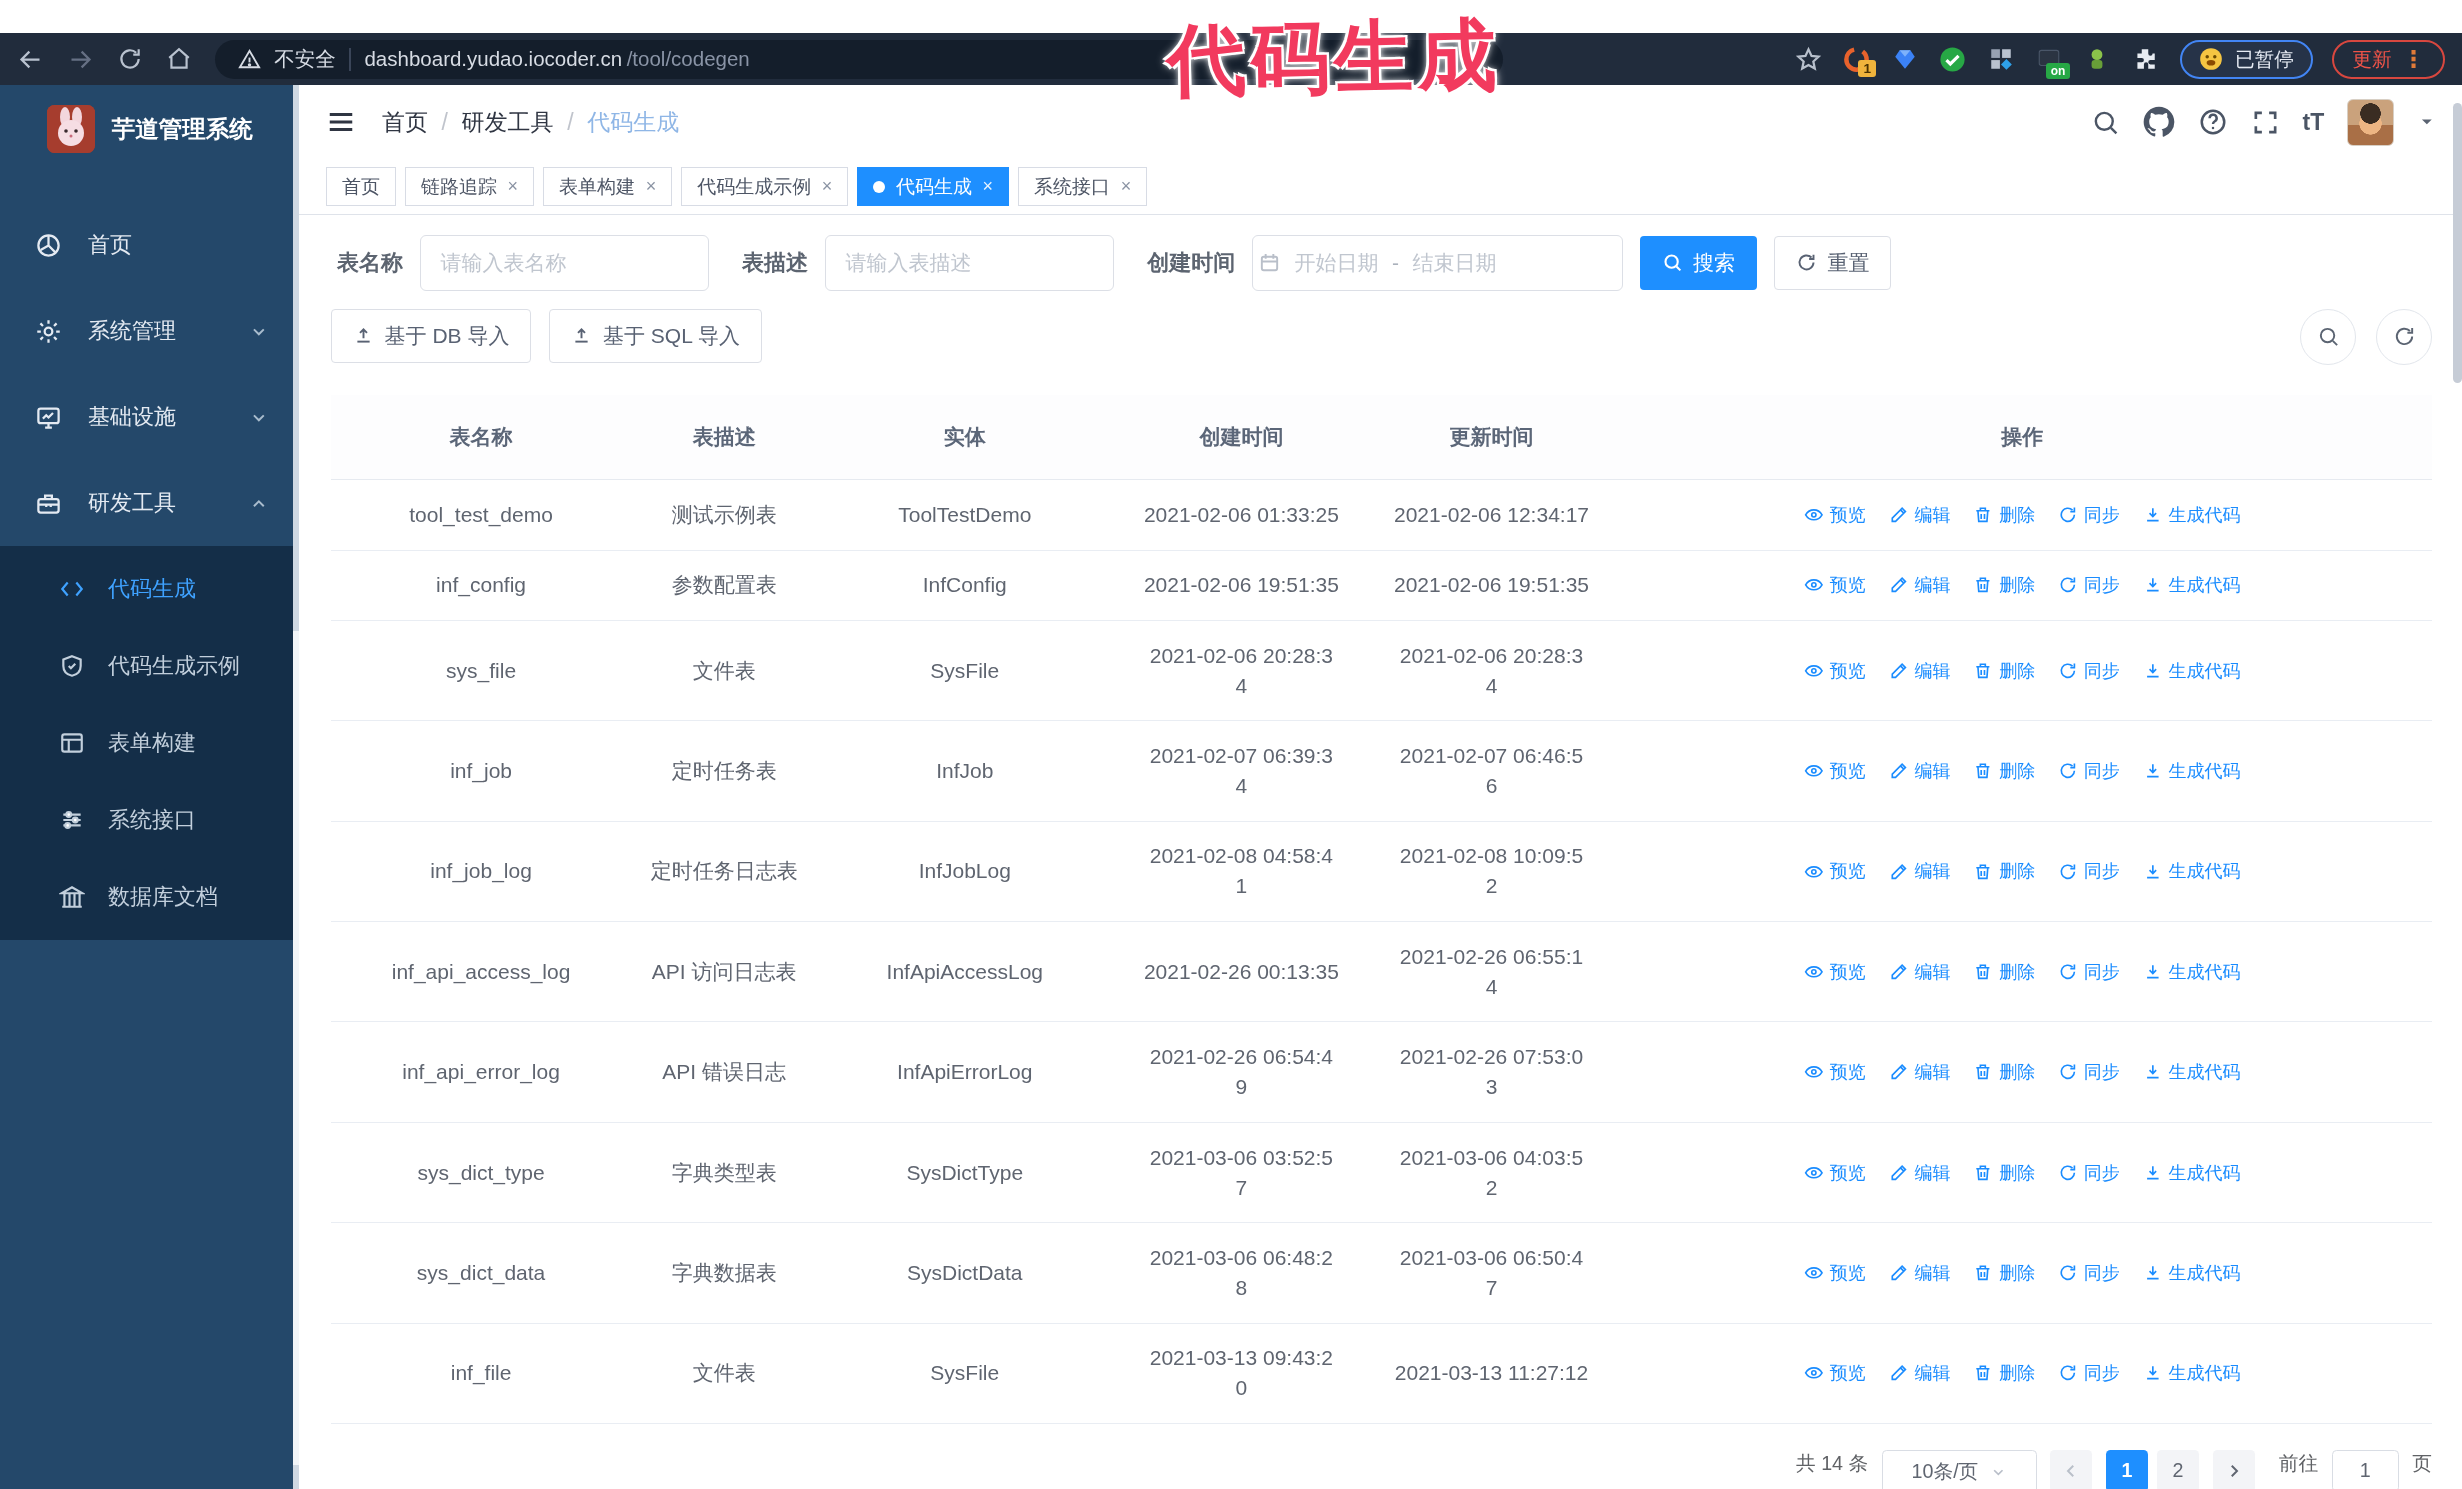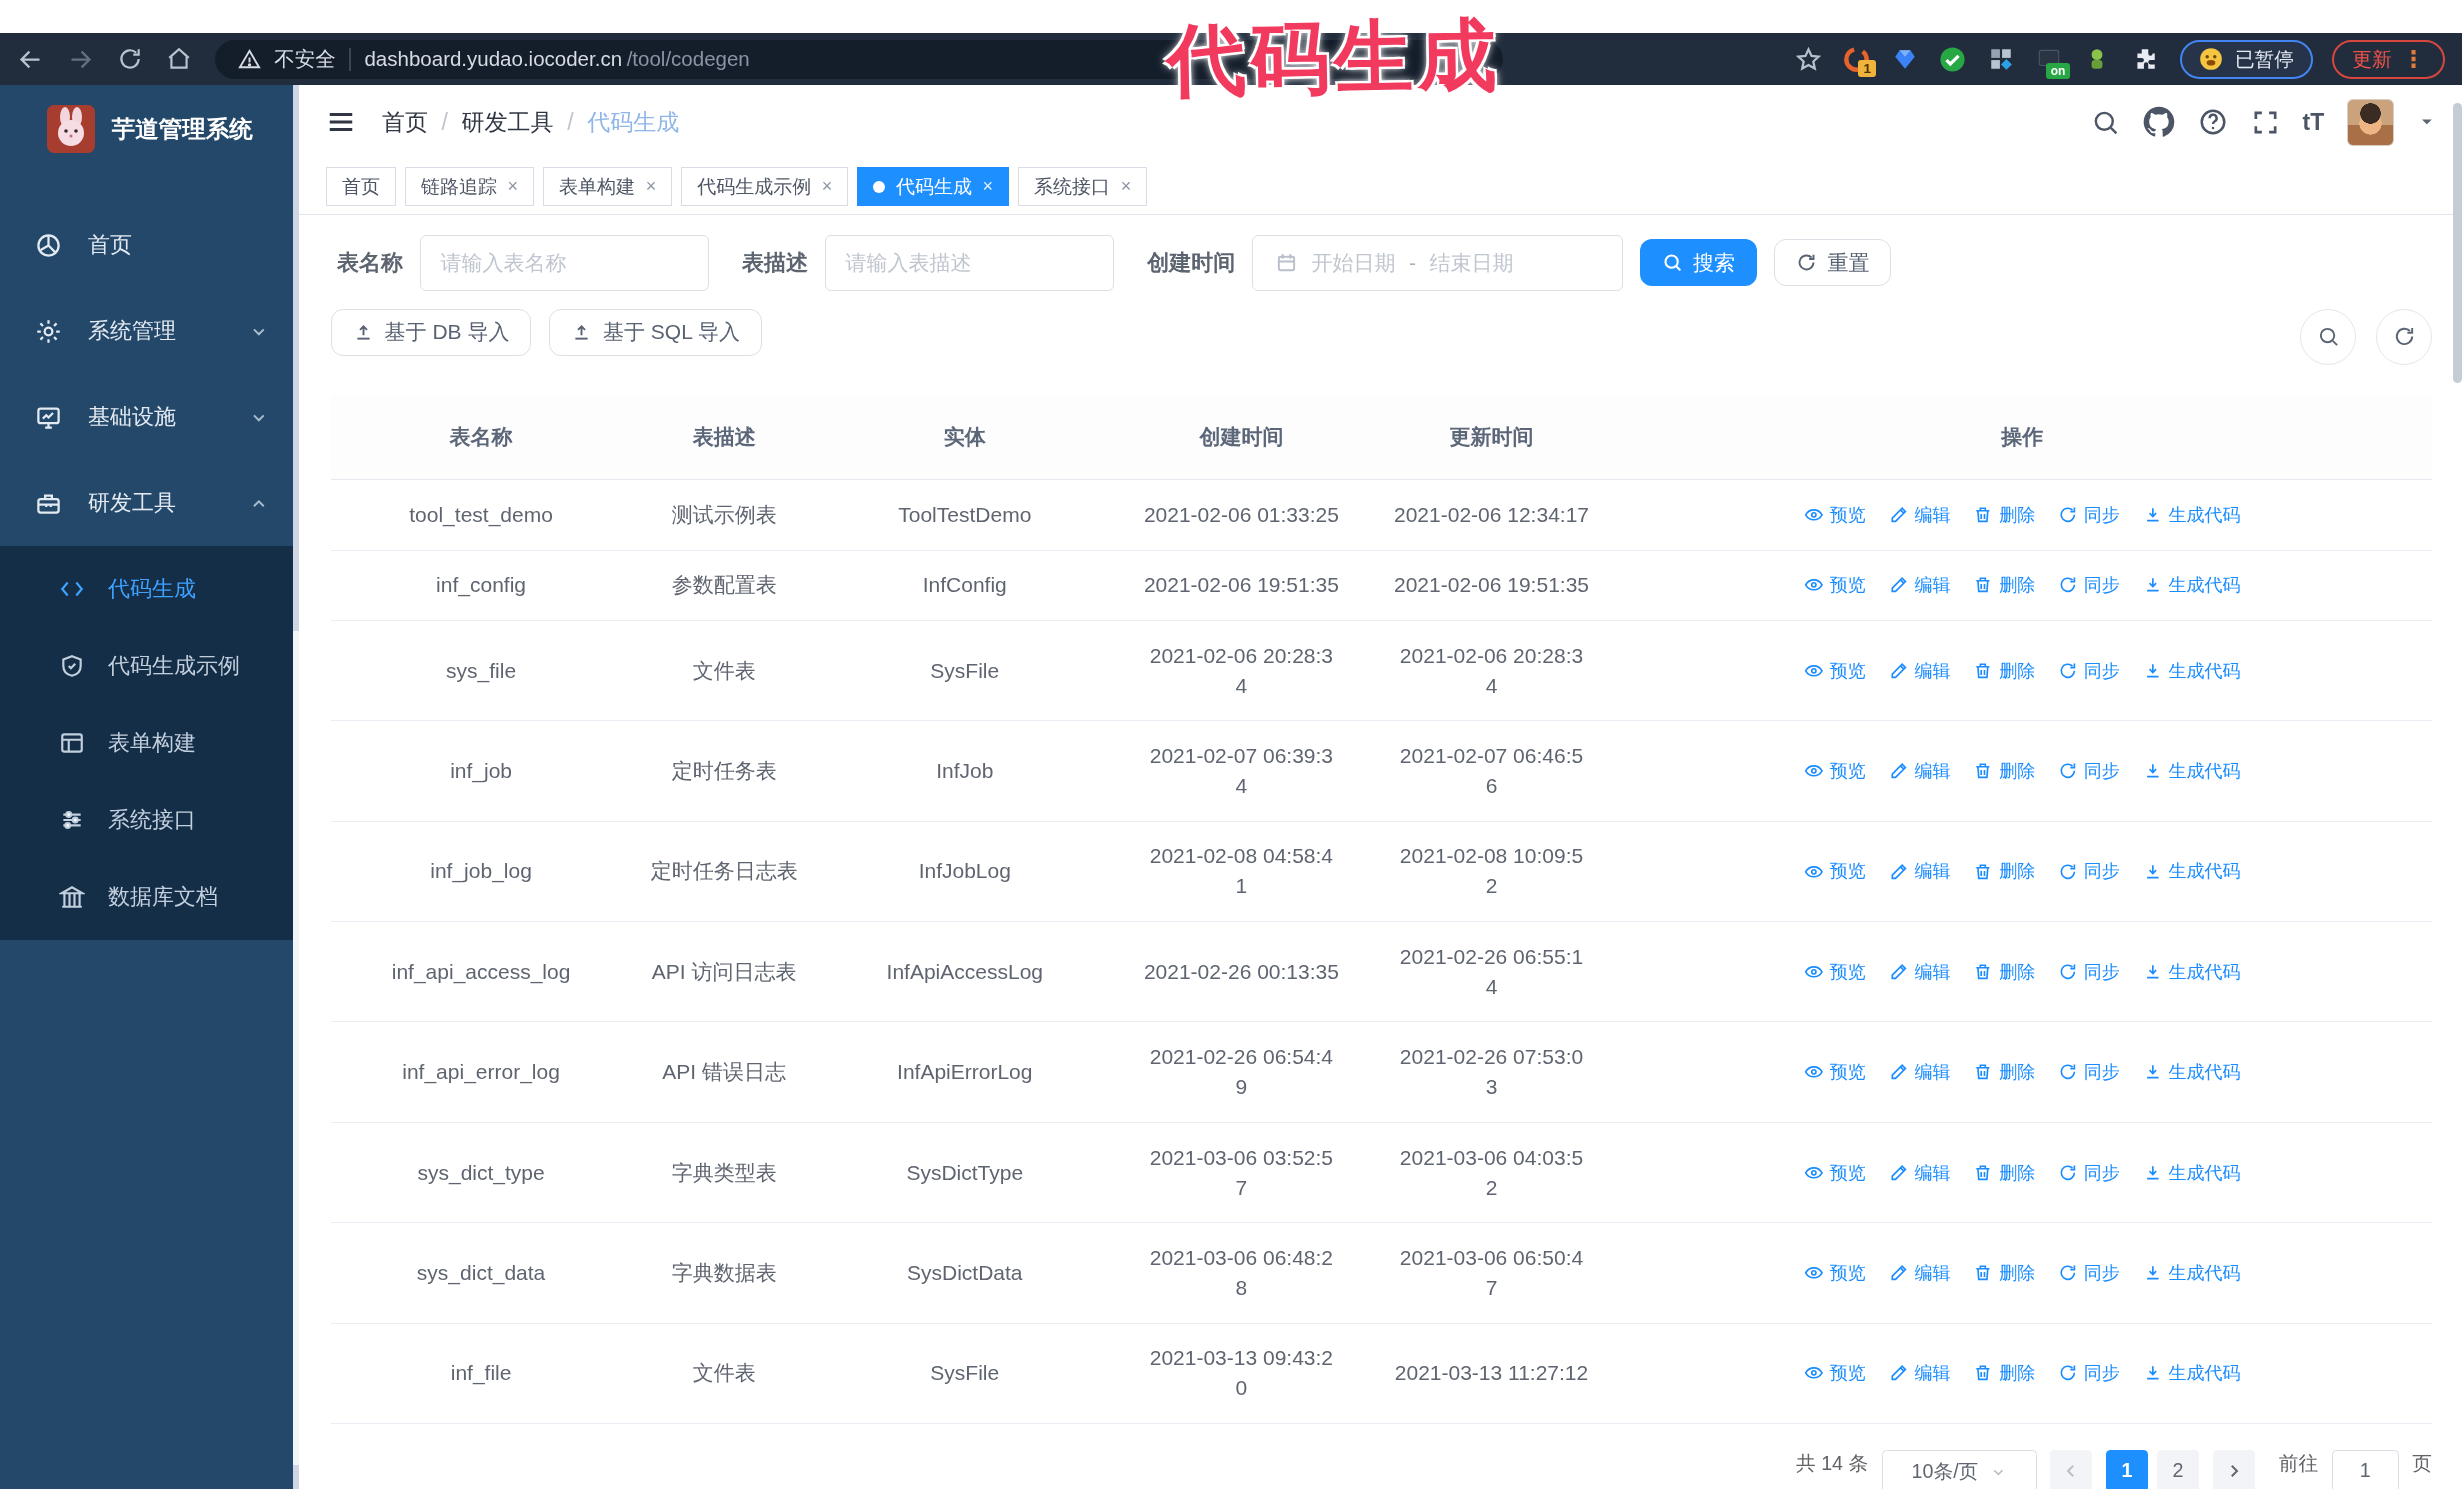--- a/index.html
+++ b/index.html
@@ -65,23 +65,23 @@
   .dot { width:12px; height:12px; border-radius:50%; background:#fff; }
 
   
   .page { padding:19.7px 32px 0 32px; flex:1; }
   .filters { display:flex; align-items:center; gap:16.7px; }
   .f-label { font-size:22px; color:#5c6470; font-weight:600; margin-left:16.7px; }
   .f-label:first-child { margin-left:6px; }
   .tbox { height:56px; border:1.5px solid #dcdfe6; border-radius:6px; background:#fff; display:flex; align-items:center; padding:0 19.7px; font-size:21px; color:#c0c6cf; }
   .tbox.name { width:289px; }
   .tbox.desc { width:289px; }
-  .daterange { width:371px; gap:13.6px; padding:0 22px; }
+  .daterange { width:371px; gap:13.6px; padding:0 5px; }
   .daterange .mid { color:#aab1bb; }
-  .btn { height:47px; border-radius:12px; display:inline-flex; align-items:center; gap:10.6px; font-size:21px; padding:0 21px; cursor:pointer; border:1.5px solid transparent; }
+  .btn { height:54px; border-radius:4px; display:inline-flex; align-items:center; gap:10.6px; font-size:21px; padding:0 21px; cursor:pointer; border:1.5px solid transparent; }
   .btn.primary { background:#1e8fff; color:#fff; }
   .btn.plain { background:#fff; border-color:#dcdfe6; color:#596273; }
   .import-row { margin-top:18px; display:flex; align-items:flex-start; gap:18px; }
   .circles { margin-left:auto; display:flex; gap:19.7px; }
   .cbtn { width:56px; height:56px; border-radius:50%; border:1.5px solid #e2e6ec; background:#fff; display:flex; align-items:center; justify-content:center; color:#5b6472; cursor:pointer; }
 
   
   table { margin-top:30px; width:2101px; border-collapse:collapse; table-layout:fixed; }
   thead th { height:85px; font-size:21px; font-weight:700; color:#5b6678; border-bottom:1.5px solid #e6eaf0; background:#fdfdfe; text-align:center; }
   tbody td { padding:19.7px 6px; font-size:21px; color:#5f6570; text-align:center; border-bottom:1.5px solid #e9edf3; line-height:30px; white-space:pre-line; }

